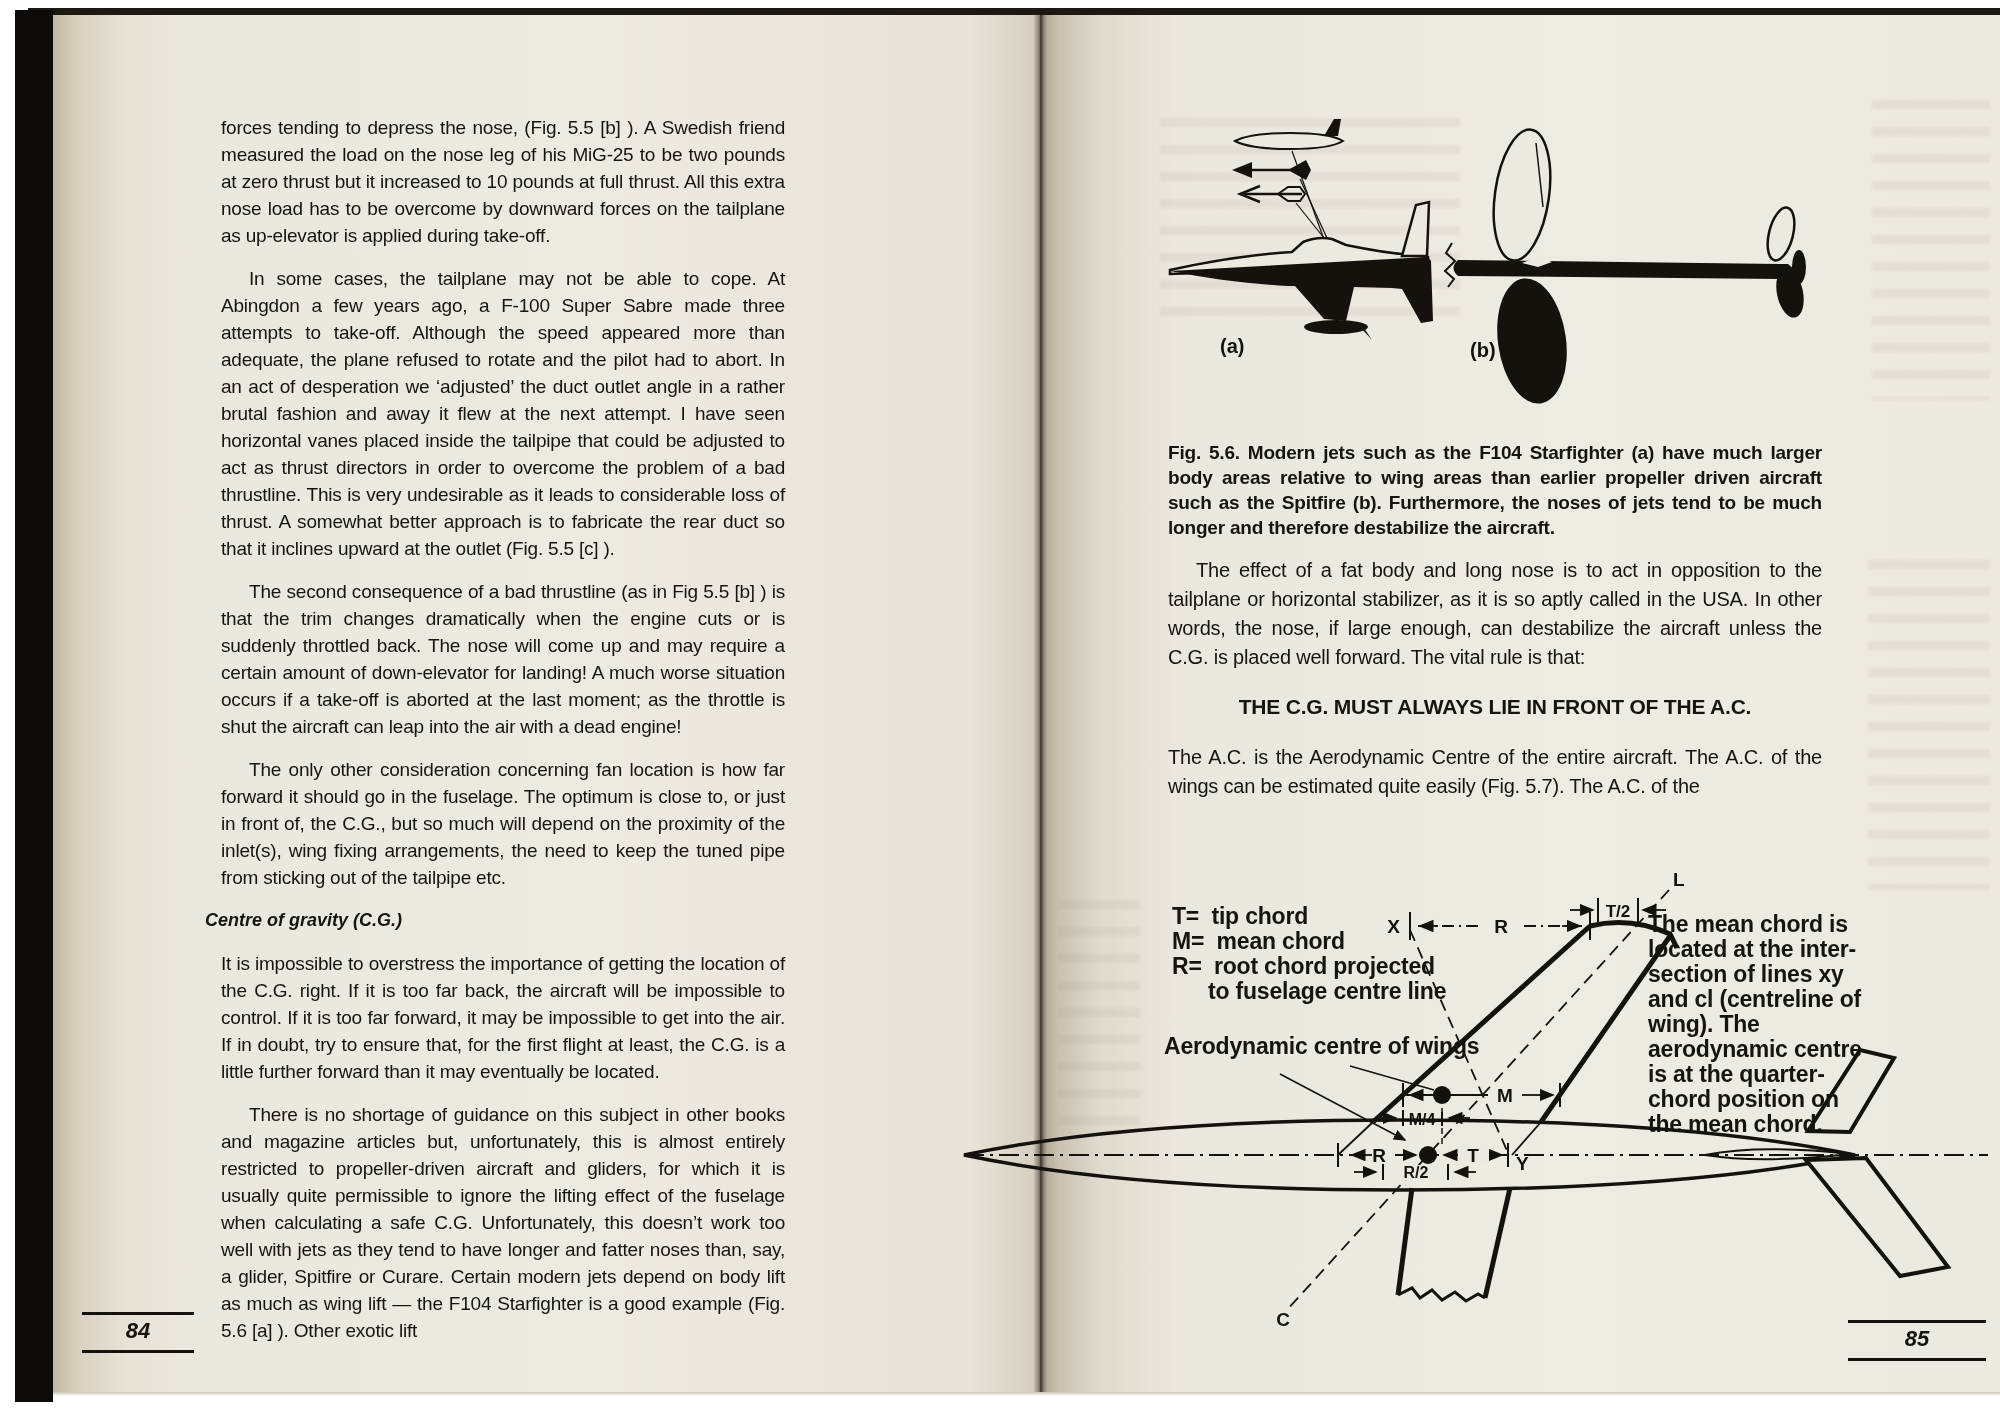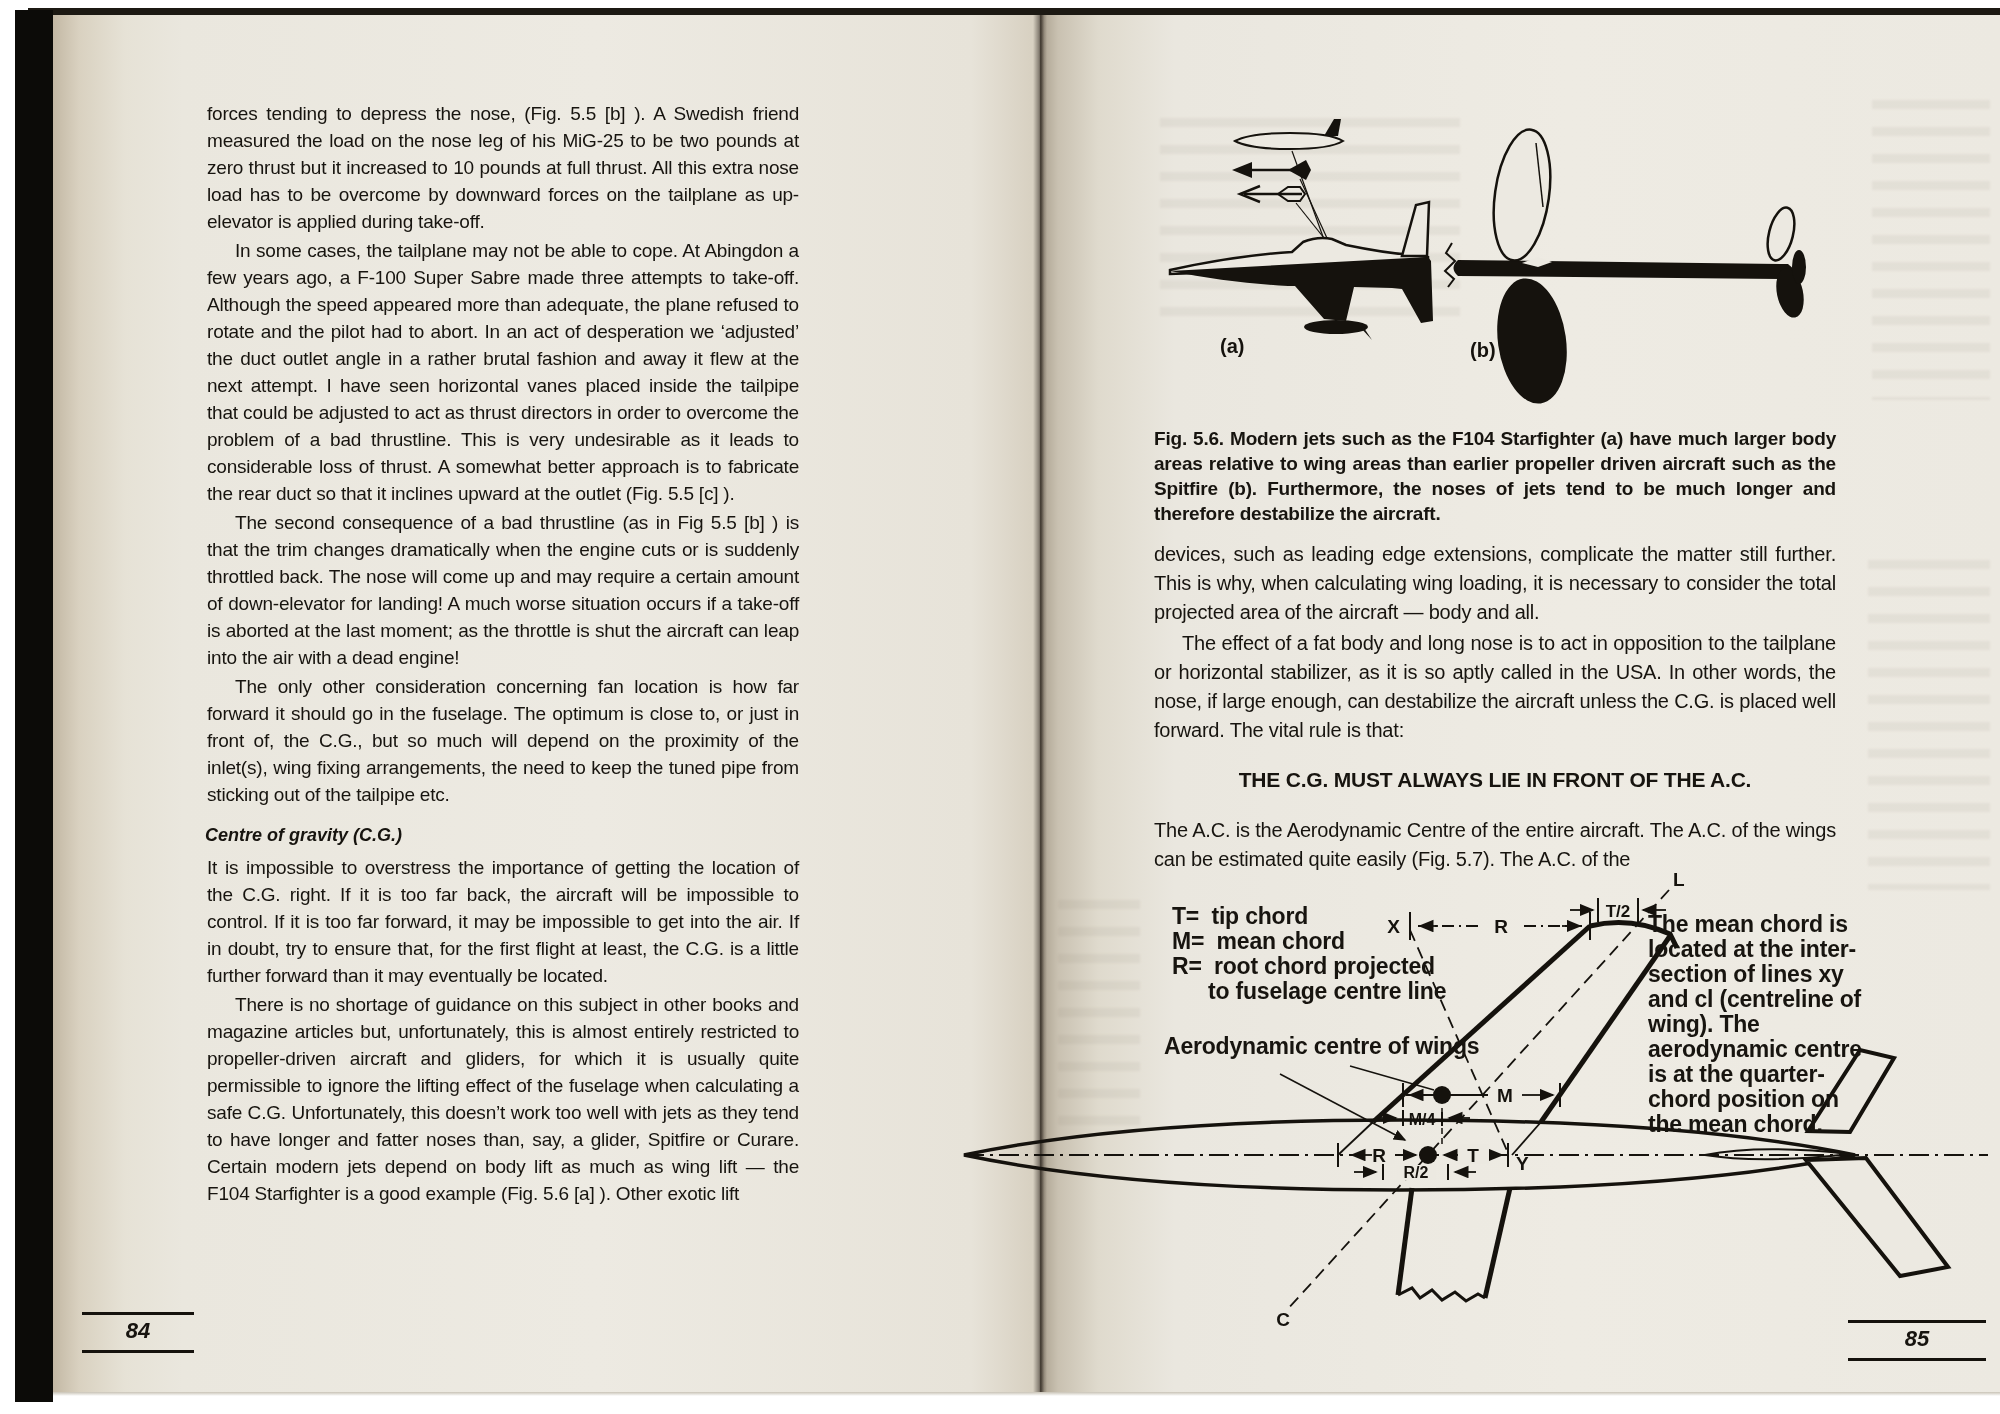--- a/index.html
+++ b/index.html
@@ -17,21 +17,21 @@
   .bottomshadow{position:absolute;left:53px;top:1392px;width:1947px;height:4px;background:linear-gradient(180deg,#c9c3b6,#ffffff);}
 
   
   .bleed{position:absolute;opacity:.5;filter:blur(1.3px);
     background:repeating-linear-gradient(180deg,rgba(122,112,96,.17) 0 9px,rgba(0,0,0,0) 9px 27px);}
 
   
   .col{position:absolute;text-align:justify;}
   .col-left{left:205px;top:98px;width:596px;font-size:19px;line-height:27px;letter-spacing:-.2px;}
   .col-right{left:1152px;top:424px;width:686px;font-size:20px;line-height:29px;letter-spacing:-.2px;}
-  .para{margin:2px;}
+  .para{margin:16px;}
   .indent{text-indent:28px;}
   .heading{font-style:italic;font-weight:bold;font-size:18px;margin:14px 0 5px 0;text-align:left;letter-spacing:0;}
   .caption{font-weight:bold;font-size:19px;line-height:25px;text-align:justify;letter-spacing:-.2px;}
   .rule-line{font-weight:bold;font-size:21px;text-align:center;margin:20px 0 22px 0;letter-spacing:-.2px;}
   .cap57{position:absolute;left:1152px;top:1352px;width:660px;}
 
   .pagenum{position:absolute;border-top:3px solid #15120d;border-bottom:3px solid #15120d;
     text-align:center;font-weight:bold;font-style:italic;font-size:22px;padding:3px 0 6px 0;margin-top:40px;}
   .pagenum-left{left:82px;top:1272px;width:112px;}
   .pagenum-right{left:1848px;top:1280px;width:138px;}
@@ -117,21 +117,20 @@
         <ellipse cx="650" cy="198" rx="13" ry="25" transform="rotate(-12 650 198)" fill="#15120d"></ellipse>
         <ellipse cx="659" cy="172" rx="7" ry="17" fill="#15120d"></ellipse>
       </g>
       <text x="80" y="258" font-size="20">(a)</text>
       <text x="330" y="262" font-size="20">(b)</text>
     </svg>
   </div>
 
   <div class="col col-right">
     <p class="para caption" style="margin-bottom:14px;">Fig. 5.6. Modern jets such as the F104 Starfighter (a) have much larger body areas relative to wing areas than earlier propeller driven aircraft such as the Spitfire (b). Furthermore, the noses of jets tend to be much longer and therefore destabilize the aircraft.</p>
-    <p class="para">devices, such as leading edge extensions, complicate the matter still further. This is why, when calculating wing loading, it is necessary to consider the total projected area of the aircraft — body and all.</p>
     <p class="para indent">The effect of a fat body and long nose is to act in opposition to the tailplane or horizontal stabilizer, as it is so aptly called in the USA. In other words, the nose, if large enough, can destabilize the aircraft unless the C.G. is placed well forward. The vital rule is that:</p>
     <p class="para rule-line">THE C.G. MUST ALWAYS LIE IN FRONT OF THE A.C.</p>
     <p class="para">The A.C. is the Aerodynamic Centre of the entire aircraft. The A.C. of the wings can be estimated quite easily (Fig. 5.7). The A.C. of the</p>
   </div>
 
   <div class="fig57">
     <svg width="1045" height="480" viewBox="0 0 1045 480">
       <defs>
         <marker id="ah" markerWidth="10" markerHeight="8" refX="7.5" refY="3.5" orient="auto">
           <path d="M0,0 L8.5,3.5 L0,7 Z" fill="#15120d"></path>

